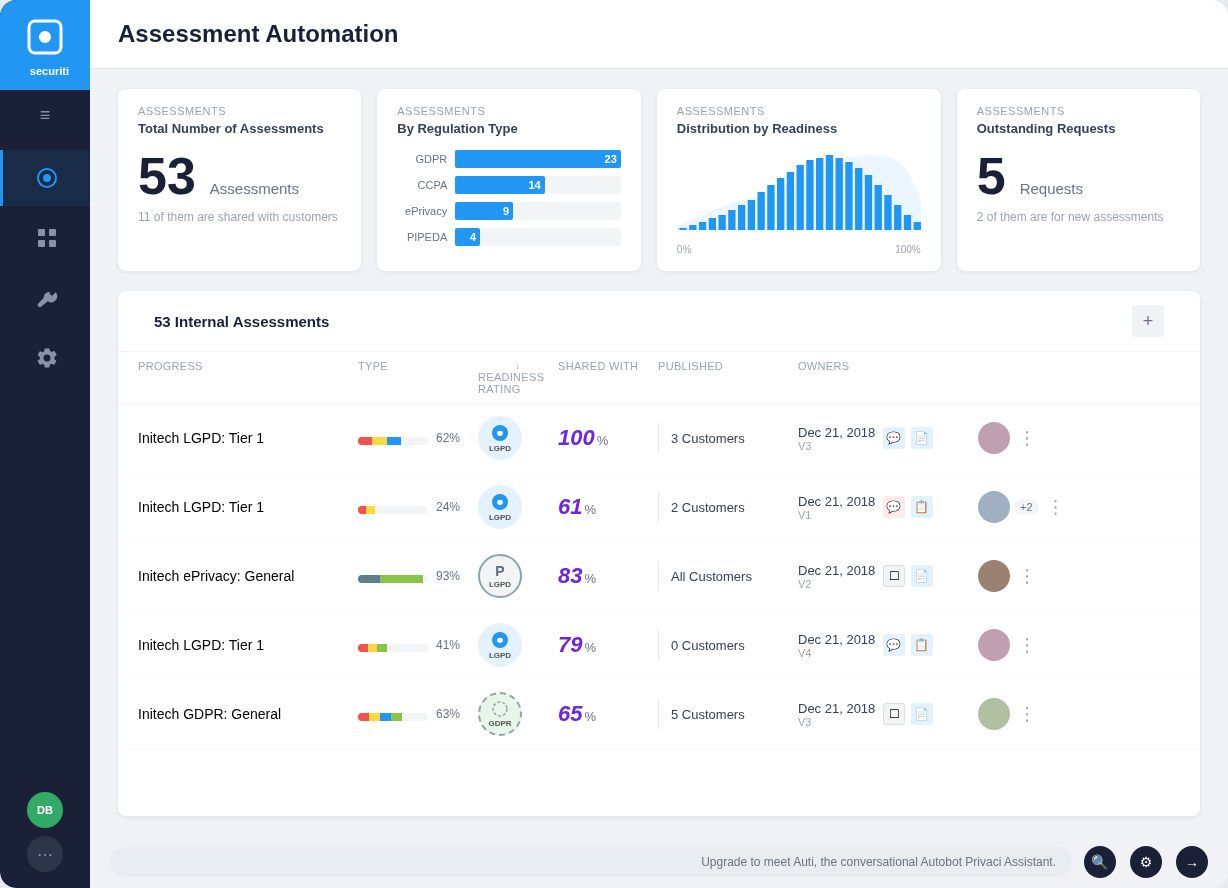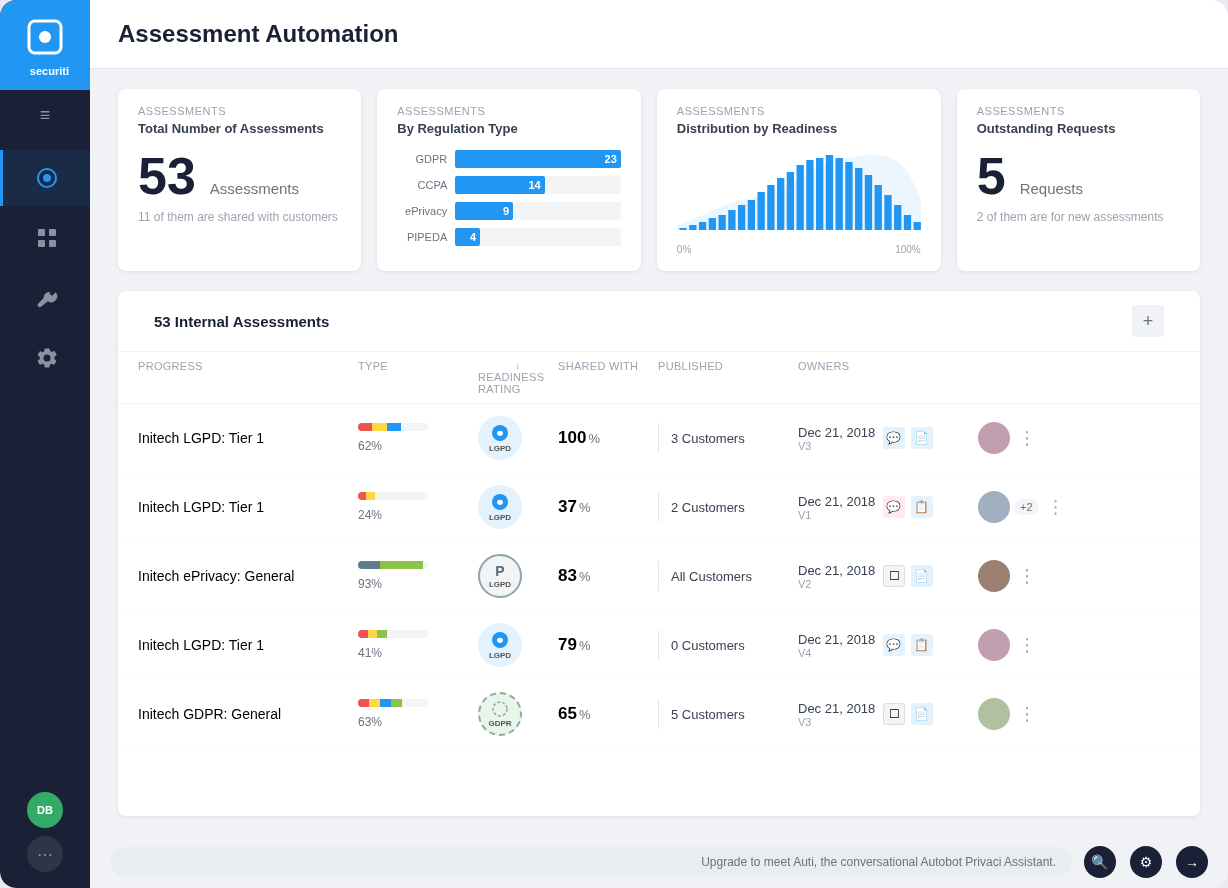--- a/index.html
+++ b/index.html
@@ -62,30 +62,30 @@
     .table-cols { display: grid; grid-template-columns: 220px 120px 80px 100px 140px 180px 100px; padding: 8px 20px; border-bottom: 1px solid #f3f4f6; flex-shrink: 0; }
     .table-col-header { font-size: 11px; color: #9ca3af; font-weight: 500; text-transform: uppercase; letter-spacing: 0.3px; }
     .col-readiness { display: flex; flex-direction: column; align-items: center; }
 
     .table-body { flex: 1; overflow-y: auto; }
     .table-row { display: grid; grid-template-columns: 220px 120px 80px 100px 140px 180px 100px; padding: 12px 20px; border-bottom: 1px solid #f9fafb; align-items: center; }
 
     .assessment-title { font-size: 14px; color: #000000; font-weight: 500; }
 
     
-    .progress-wrap { display: flex; align-items: flex-start; gap: 8px; flex-direction: column; }
+    .progress-wrap { display: flex; align-items: flex-end; gap: 8px; }
     .progress-track { width: 70px; height: 8px; background: #f3f4f6; border-radius: 4px; position: relative; overflow: hidden; }
     .progress-pct { font-size: 12px; color: #6b7280; }
 
     
     .type-badge { width: 44px; height: 44px; border-radius: 50%; display: flex; flex-direction: column; align-items: center; justify-content: center; background: #e3f2fd; }
     .type-label { font-size: 8px; color: #555; font-weight: 600; margin-top: 1px; }
 
     
-    .readiness-val { font-size: 17px; font-weight: 700; color: #000000; }
+    .readiness-val { font-size: 22px; font-weight: 700; color: #6d28d9; font-style: italic; }
     .readiness-pct { font-size: 13px; color: #6b7280; }
 
     
     .shared-with { font-size: 13px; color: #374151; display: flex; align-items: center; gap: 4px; }
     .shared-divider { width: 1px; height: 30px; background: #e5e7eb; margin-right: 8px; }
 
     
     .published-cell { display: flex; align-items: center; gap: 8px; }
     .published-date { font-size: 13px; color: #374151; }
     .published-version { font-size: 11px; color: #9ca3af; }
@@ -355,21 +355,21 @@
           <div>
             <div class="type-badge" style="background:#e3f2fd;">
               <svg width="20" height="20" viewBox="0 0 20 20">
                   <circle cx="10" cy="10" r="8" fill="#2196F3"></circle>
                   <path d="M7 10 C7 7 13 7 13 10 C13 14 7 14 7 10Z" fill="white"></path>
                 </svg>
               <div class="type-label">LGPD</div>
             </div>
           </div>
           <div style="display:flex;align-items:baseline;gap:2px;">
-            <span class="readiness-val">37</span>
+            <span class="readiness-val">61</span>
               <span class="readiness-pct"> %</span>
           </div>
           <div class="shared-with">
             <div class="shared-divider"></div>
             2 Customers
           </div>
           <div class="published-cell">
             <div>
               <div class="published-date">Dec 21, 2018</div>
               <div class="published-version">V1</div>

